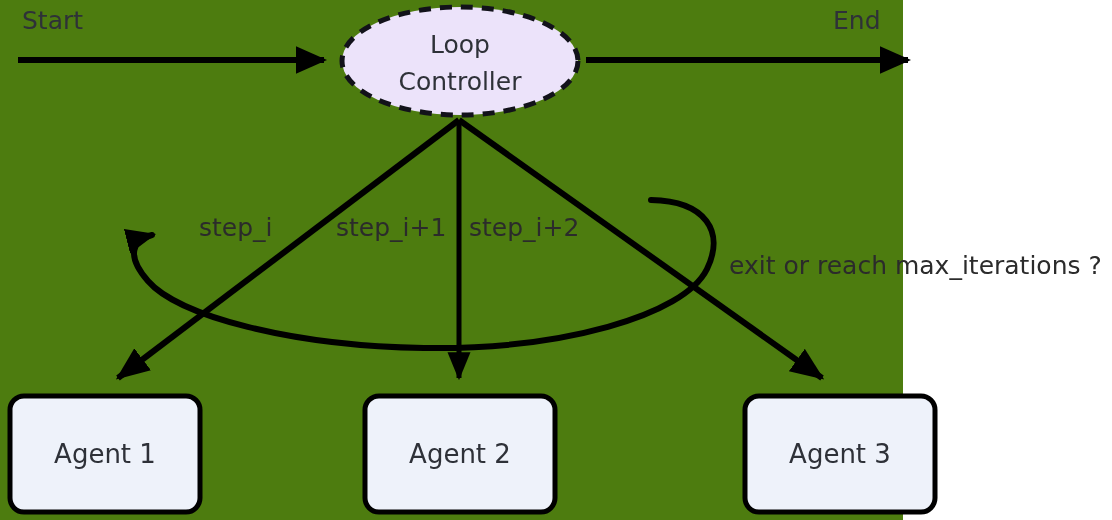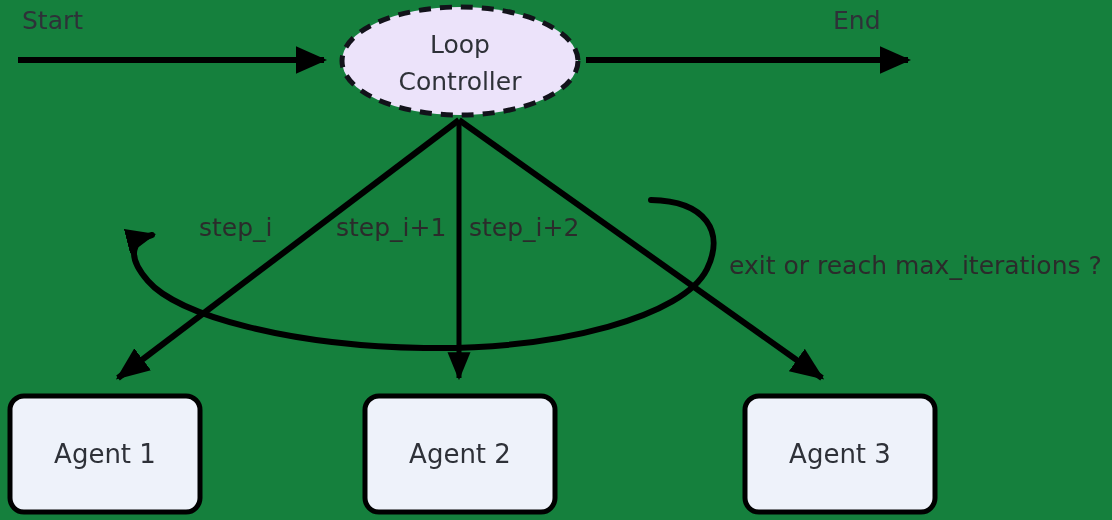--- a/index.html
+++ b/index.html
@@ -9,23 +9,23 @@
     background: #ffffff;
   }
   body {
     width: 1112px;
     height: 520px;
     overflow: hidden;
     font-family: "DejaVu Sans", "Liberation Sans", sans-serif;
   }
   #diagram-root {
     position: relative;
-    width: 1112px;
+    width: 903px;
     height: 520px;
-    background: #15803d;
+    background: #4d7c0f;
   }
   #diagram-svg {
     position: absolute;
     left: 0;
     top: 0;
     width: 1112px;
     height: 520px;
     display: block;
   }
   .node-label {

